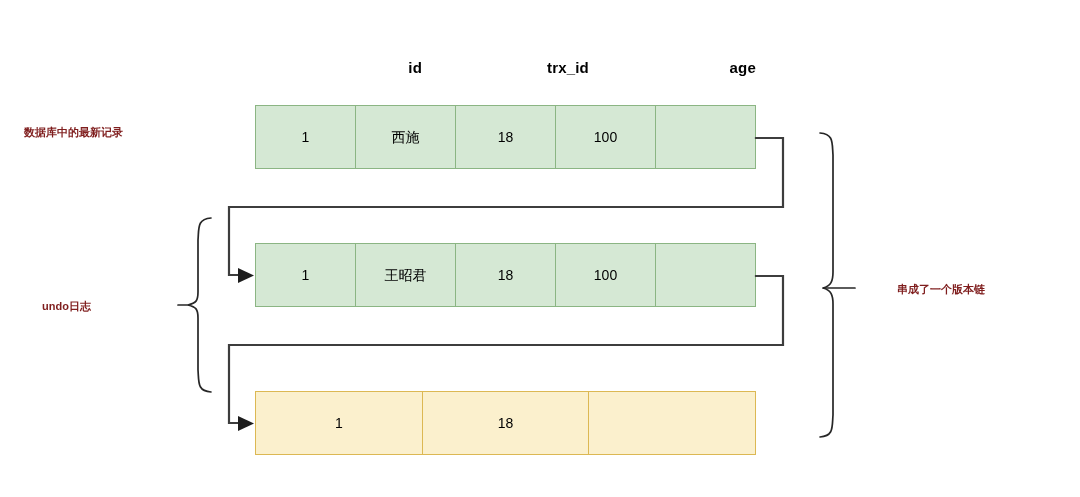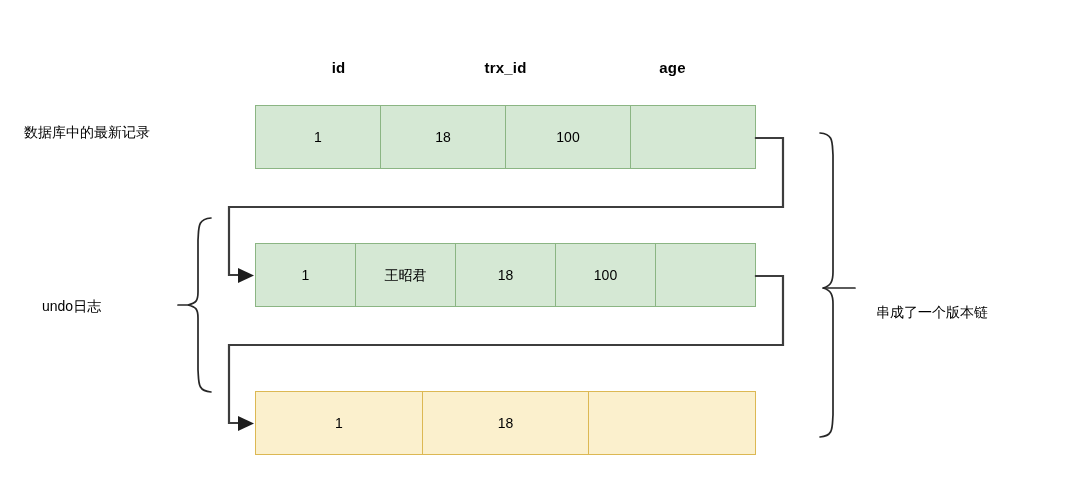--- a/index.html
+++ b/index.html
@@ -23,21 +23,21 @@
   
   .header-row {
     left: 255px;
     top: 55px;
     width: 501px;
     height: 26px;
     display: flex;
   }
   .header-cell {
     flex: 1 1 0;
-    text-align: center;
+    text-align: right;
     font-size: 15px;
     font-weight: bold;
     letter-spacing: 0.2px;
     line-height: 26px;
     white-space: nowrap;
     color: #000;
   }
   .header-cell.wide { overflow: visible; }
 
   
@@ -70,29 +70,29 @@
   }
   .record.amber .cell { border-right: 1.5px solid #dcb853; }
   .record.amber .cell:last-child { border-right: none; }
 
   #row-latest { top: 105px; }
   #row-undo1  { top: 243px; }
   #row-undo2  { top: 391px; }
 
   
   .side-label {
-    font-size: 14px;
-    font-weight: normal;
+    font-size: 11px;
+    font-weight: bold;
     white-space: nowrap;
     line-height: 20px;
-    color: #000000;
+    color: #7f1d1d;
   }
   #label-latest { left: 24px; top: 122px; }
   #label-undo   { left: 42px; top: 296px; }
-  #label-chain  { left: 876px; top: 279px; margin-top: 23px; }
+  #label-chain  { left: 897px; top: 279px; }
 
   
   #overlay {
     left: 0;
     top: 0;
     width: 1080px;
     height: 497px;
     pointer-events: none;
   }
   .connector {
@@ -116,20 +116,21 @@
 <div id="canvas">
 
   <div class="abs header-row">
     <div class="header-cell">id</div>
     <div class="header-cell">trx_id</div>
     <div class="header-cell">age</div>
   </div>
 
   <div id="row-latest" class="abs record green">
     <div class="cell">1</div>
+    <div class="cell">西施</div>
     <div class="cell">18</div>
     <div class="cell">100</div>
     <div class="cell"></div>
   </div>
 
   <div id="row-undo1" class="abs record green">
     <div class="cell">1</div>
     <div class="cell">王昭君</div>
     <div class="cell">18</div>
     <div class="cell">100</div>

